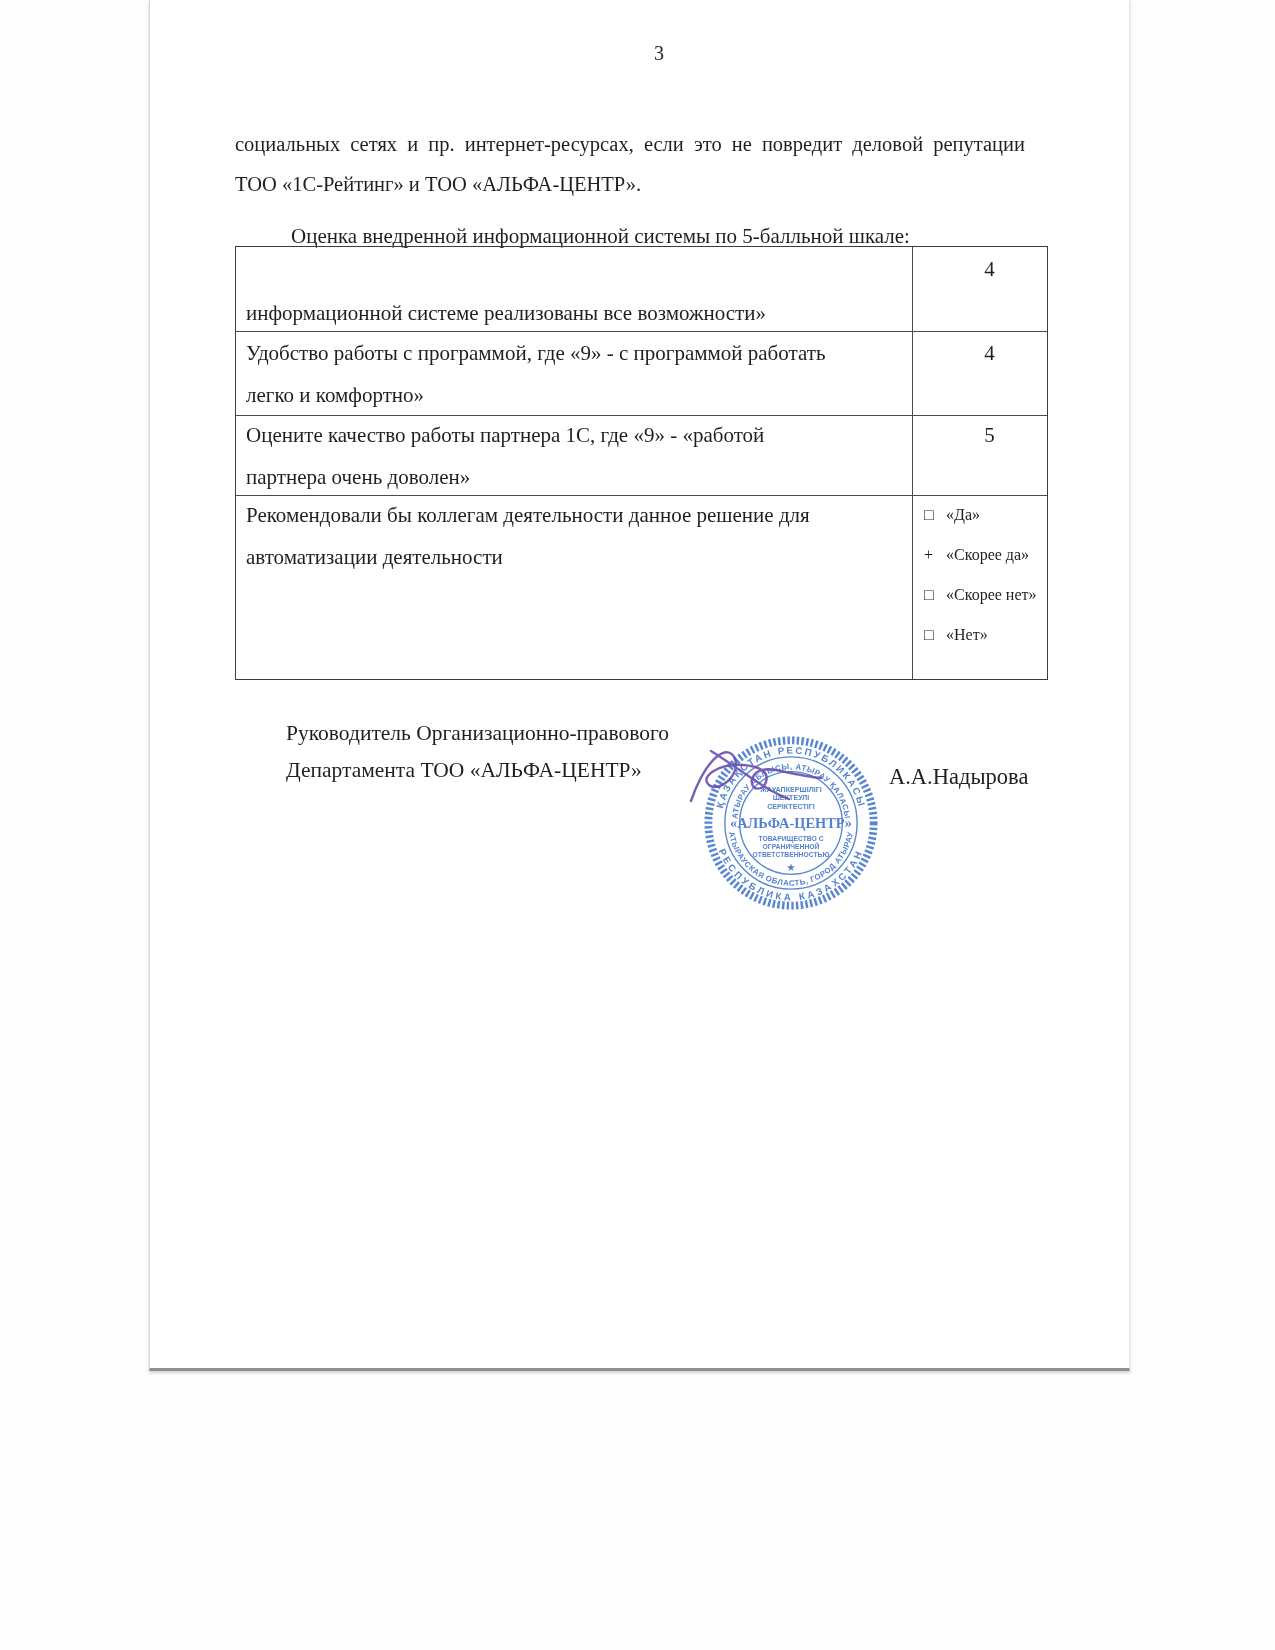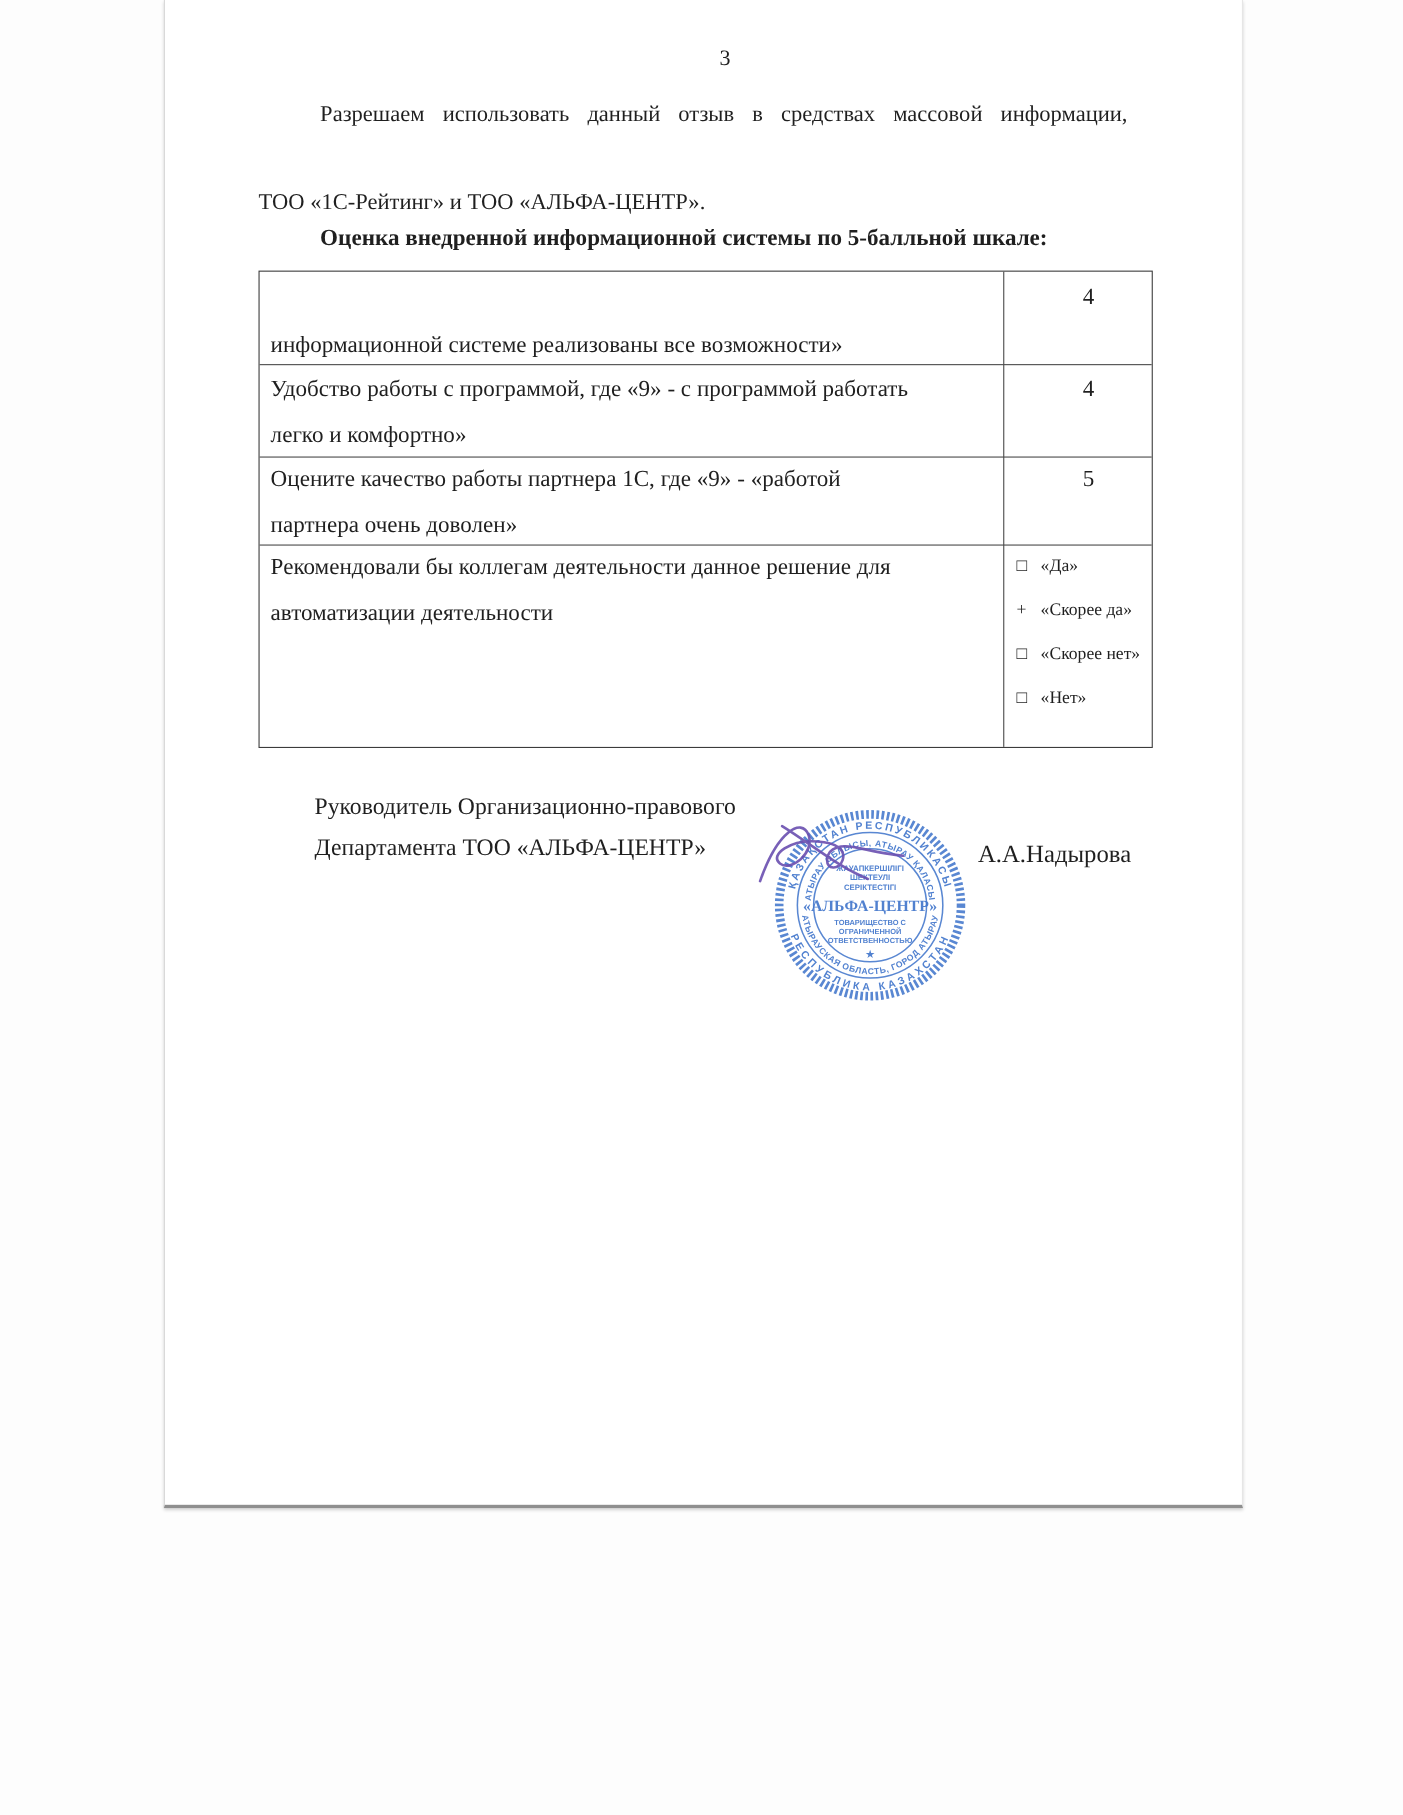--- a/index.html
+++ b/index.html
@@ -6,21 +6,21 @@
   .canvas{position:relative;width:1275px;height:1650px;background:#fdfdfd;overflow:hidden;
           font-family:"Liberation Serif","DejaVu Serif",serif;color:#1f1f1f;}
   .paper{position:absolute;left:149px;top:0;width:979px;height:1368px;background:#ffffff;
          border-left:1px solid #d9d9d9;border-right:1px solid #e6e6e6;
          border-bottom:3px solid #8f8f8f;box-shadow:0 2px 3px rgba(0,0,0,.18);}
   .abs{position:absolute;}
   .page-num{top:42px;left:509px;transform:translateX(-50%);font-size:20px;}
   .para-line{left:85px;width:790px;height:30px;font-size:20.5px;line-height:30px;white-space:nowrap;}
   .just{white-space:normal;text-align:justify;text-align-last:justify;}
   .indent{text-indent:56px;}
-  .heading{left:85px;width:790px;top:204px;font-size:21px;font-weight:bold;text-indent:56px;white-space:nowrap;}
+  .heading{left:85px;width:790px;top:224px;font-size:21px;font-weight:normal;text-indent:56px;white-space:nowrap;}
   .ratings-table{left:85px;top:246px;width:811px;height:432px;border:1px solid #3c3c3c;}
   .hline{position:absolute;left:0;right:0;height:1px;background:#4a4a4a;}
   .vline{position:absolute;left:676px;top:0;bottom:0;width:1px;background:#4a4a4a;}
   .cl{position:absolute;left:10px;font-size:21px;line-height:28px;white-space:nowrap;}
   .val{position:absolute;left:676px;width:135px;padding-left:20px;box-sizing:content-box;
        text-align:center;font-size:21px;line-height:28px;}
   .val{width:115px;}
   .opt{position:absolute;left:688px;font-size:16px;line-height:28px;white-space:nowrap;}
   .opt .mk{display:inline-block;width:22px;}
   .sig-line{left:136px;font-size:21.5px;line-height:28px;white-space:nowrap;}
@@ -31,21 +31,21 @@
   .stamp-serif-font{font-family:"Liberation Serif","DejaVu Serif",serif;font-weight:bold;}
 </style>
 </head>
 <body>
 
 <div class="canvas">
   <div class="paper">
 
     <div class="abs page-num">3</div>
 
-    <div class="abs para-line just indent" style="top:89px">Разрешаем использовать данный отзыв в средствах массовой информации,</div>
+    <div class="abs para-line just" style="top:129px">социальных сетях и пр. интернет-ресурсах, если это не повредит деловой репутации</div>
     <div class="abs para-line" style="top:169px">ТОО «1С-Рейтинг» и ТОО «АЛЬФА-ЦЕНТР».</div>
 
     <div class="abs heading">Оценка внедренной информационной системы по 5-балльной шкале:</div>
 
     <div class="abs ratings-table">
       <div class="hline" style="top:84px"></div>
       <div class="hline" style="top:168px"></div>
       <div class="hline" style="top:248px"></div>
       <div class="vline"></div>
 

